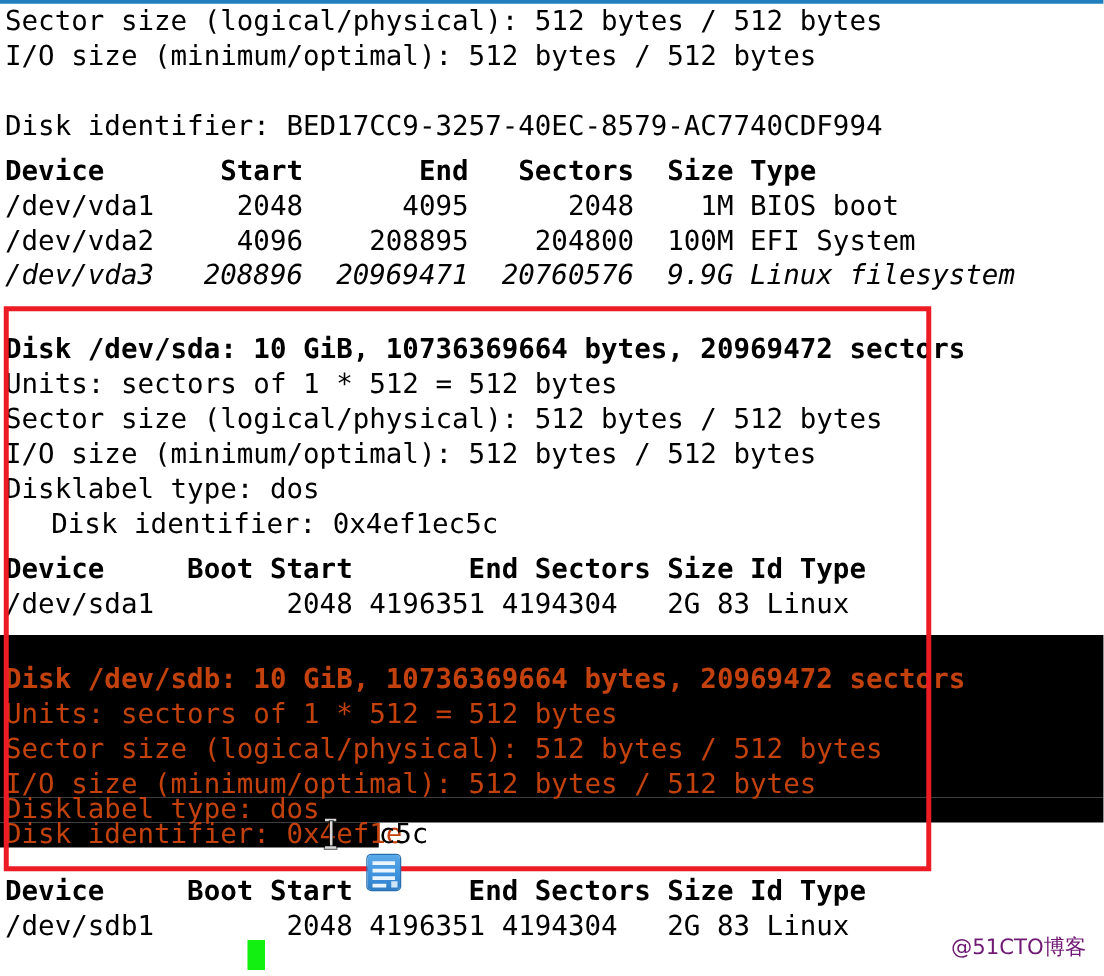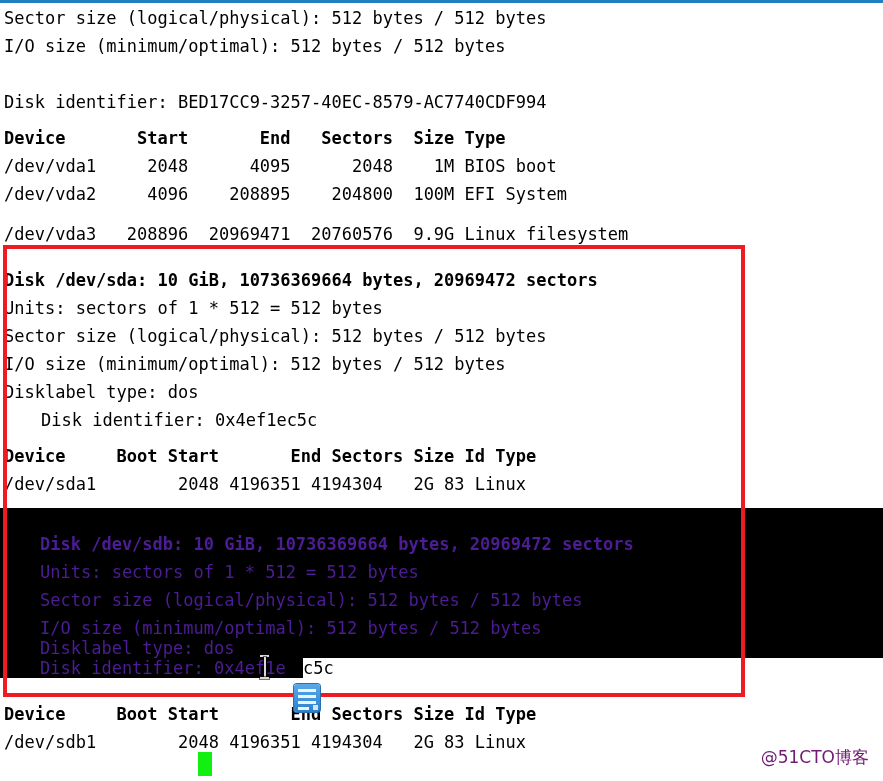--- a/index.html
+++ b/index.html
@@ -31,28 +31,27 @@
     top: 0;
     width: 883px;
     height: 781px;
   }
   .line {
     position: absolute;
     left: 4px;
     height: 28px;
     line-height: 28px;
     white-space: pre;
-    font-size: 17px;
+    font-size: 22px;
     letter-spacing: 0px;
     color: #000000;
   }
   .line.bold { font-weight: bold; }
   .line.inverse {
-    color: #4c1d95;
-    margin-left: 36px;
+    color: #c2410c;
   }
   
   .sel-band {
     position: absolute;
     background: #000000;
   }
   
   .redbox {
     position: absolute;
     left: 3px;
@@ -151,21 +150,21 @@
       <div class="sel-band" style="left: 0px; top: 658px; width: 303px; height: 20px;"></div>
     </div>
 
   <div class="term" id="term">
       <div class="line" style="top: 4px;">Sector size (logical/physical): 512 bytes / 512 bytes</div>
       <div class="line" style="top: 32px;">I/O size (minimum/optimal): 512 bytes / 512 bytes</div>
       <div class="line" style="top: 88px;">Disk identifier: BED17CC9-3257-40EC-8579-AC7740CDF994</div>
       <div class="line bold" style="top: 124px;">Device       Start       End   Sectors  Size Type</div>
       <div class="line" style="top: 152px;">/dev/vda1     2048      4095      2048    1M BIOS boot</div>
       <div class="line" style="top: 180px;">/dev/vda2     4096    208895    204800  100M EFI System</div>
-      <div class="line" style="top: 220px;">/dev/vda3   208896  20969471  20760576  9.9G Linux filesystem</div>
+      <div class="line" style="top: 207px; font-style: italic;">/dev/vda3   208896  20969471  20760576  9.9G Linux filesystem</div>
       <div class="line bold" style="top: 266px;">Disk /dev/sda: 10 GiB, 10736369664 bytes, 20969472 sectors</div>
       <div class="line" style="top: 294px;">Units: sectors of 1 * 512 = 512 bytes</div>
       <div class="line" style="top: 322px;">Sector size (logical/physical): 512 bytes / 512 bytes</div>
       <div class="line" style="top: 350px;">I/O size (minimum/optimal): 512 bytes / 512 bytes</div>
       <div class="line" style="top: 378px;">Disklabel type: dos</div>
       <div class="line" style="top: 406px; padding-left: 37px;">Disk identifier: 0x4ef1ec5c</div>
       <div class="line bold" style="top: 442px;">Device     Boot Start       End Sectors Size Id Type</div>
       <div class="line" style="top: 470px;">/dev/sda1        2048 4196351 4194304   2G 83 Linux</div>
       <div class="line bold inverse" style="top: 530px;">Disk /dev/sdb: 10 GiB, 10736369664 bytes, 20969472 sectors</div>
       <div class="line inverse" style="top: 558px;">Units: sectors of 1 * 512 = 512 bytes</div>

